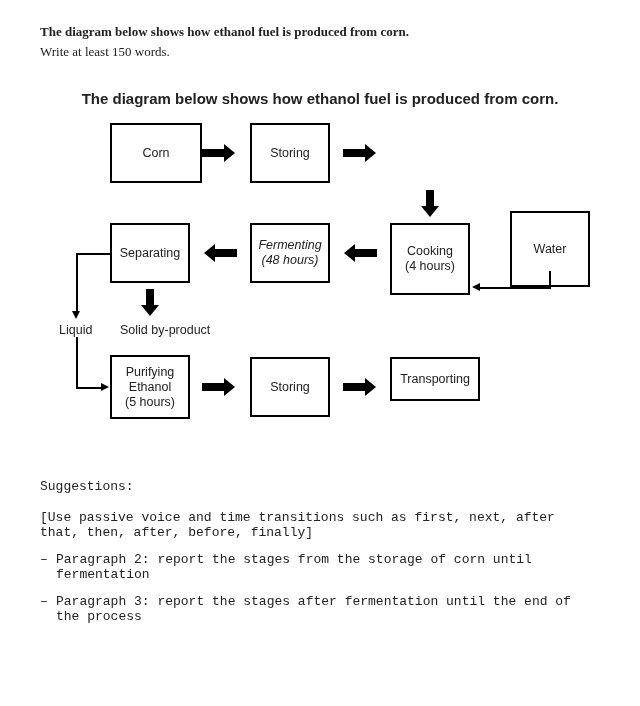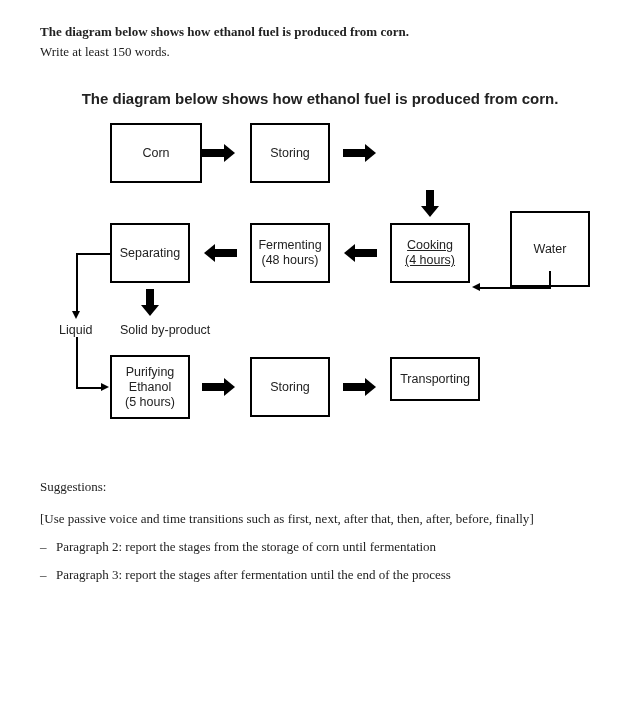--- a/index.html
+++ b/index.html
@@ -116,21 +116,21 @@
       border-bottom: 4px solid transparent;
     }
     .thin-arrow-r {
       position: absolute;
       width: 0; height: 0;
       border-left: 8px solid #000;
       border-top: 4px solid transparent;
       border-bottom: 4px solid transparent;
     }
 
-    .suggestions { font-family: Liberation Serif, serif; font-size: 13px; margin-top: 26px; }
+    .suggestions { font-family: Liberation Mono, monospace; font-size: 13px; margin-top: 26px; }
     .sug-head { margin: 0 0 12px 0; }
     .sug-note { margin: 16px 0 12px 0; }
     .sug-item { margin: 0 0 12px 0; padding-left: 16px; position: relative; }
     .sug-item::before {
       content: "–";
       position: absolute;
       left: 0;
     }
     .brk::before { content: "["; }
     .brk::after { content: "]"; }
@@ -153,26 +153,26 @@
     <span>Storing</span>
   </div>
   <div class="arrow-r" style="left:303px; top:26px;"></div>
 
   <div class="arrow-d" style="left:386px; top:67px;"></div>
 
   <div class="box" style="left:470px; top:88px; width:80px; height:76px;">
     <span>Water</span>
   </div>
 
-  <div class="box" style="left:350px; top:100px; width:80px; height:60px;text-decoration:underline;">
+  <div class="box" style="left:350px; top:100px; width:80px; height:72px;">
     <span>Cooking</span>
     <span>(4 hours)</span>
   </div>
   <div class="arrow-l" style="left:315px; top:126px;"></div>
-  <div class="box" style="left:210px; top:100px; width:80px; height:60px;">
+  <div class="box" style="left:210px; top:100px; width:80px; height:60px;font-style:italic;">
     <span>Fermenting</span>
     <span>(48 hours)</span>
   </div>
   <div class="arrow-l" style="left:175px; top:126px;"></div>
   <div class="box" style="left:70px; top:100px; width:80px; height:60px;">
     <span>Separating</span>
   </div>
 
   <div class="thin-v" style="left:509px; top:148px; height:18px;"></div>
   <div class="thin-h" style="left:440px; top:164px; width:71px;"></div>

